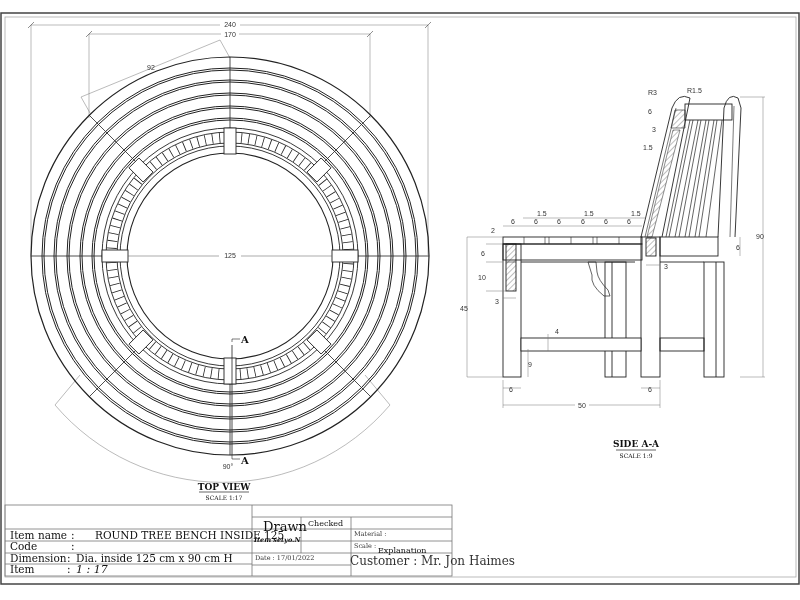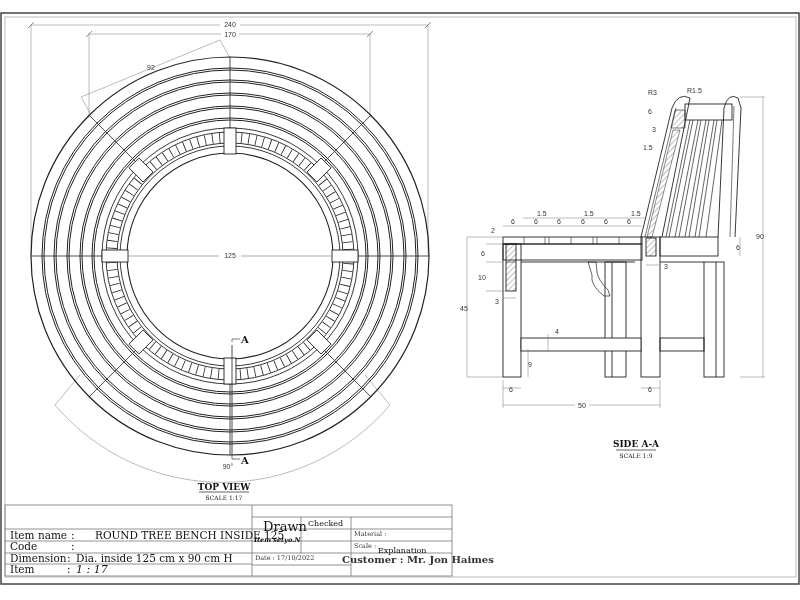--- a/index.html
+++ b/index.html
@@ -269,18 +269,18 @@
 
   <span class="tb" style="left:10px; top:564px; font-size:10.5px;">Item</span>
   <span class="tb" style="left:67px; top:564px; font-size:10.5px;">:</span>
   <span class="tb" style="left:76px; top:564px; font-size:11px;font-style:italic;">1 : 17</span>
 
   <span class="tb" style="left:263px; top:520px; font-size:13px;">Drawn</span>
   <span class="tb" style="left:308px; top:520px; font-size:8px;">Checked</span>
   <span class="tb" style="left:378px; top:547px; font-size:8px;">Explanation</span>
 
   <span class="tb" style="left:254px; top:537px; font-size:6.5px; font-style:italic; font-weight:bold; font-family:'DejaVu Serif', serif;">Item setyo.N</span>
-  <span class="tb" style="left:255px; top:555px; font-size:6.5px; color:#333;">Date : 17/10/2022</span>
+  <span class="tb" style="left:255px; top:555px; font-size:6.5px; color:#333;">Date : 17/01/2022</span>
 
   <span class="tb" style="left:354px; top:531px; font-size:6.5px; color:#333;text-align:right;">Material :</span>
   <span class="tb" style="left:354px; top:543px; font-size:6.5px; color:#333;">Scale   :</span>
-  <span class="tb" style="left:342px; top:555px; font-size:10px; color:#333;font-weight:bold;">Customer : Mr. Jon Haimes</span>
+  <span class="tb" style="left:350px; top:555px; font-size:12px; color:#333;">Customer : Mr. Jon Haimes</span>
 </div>
 
 </body></html>

